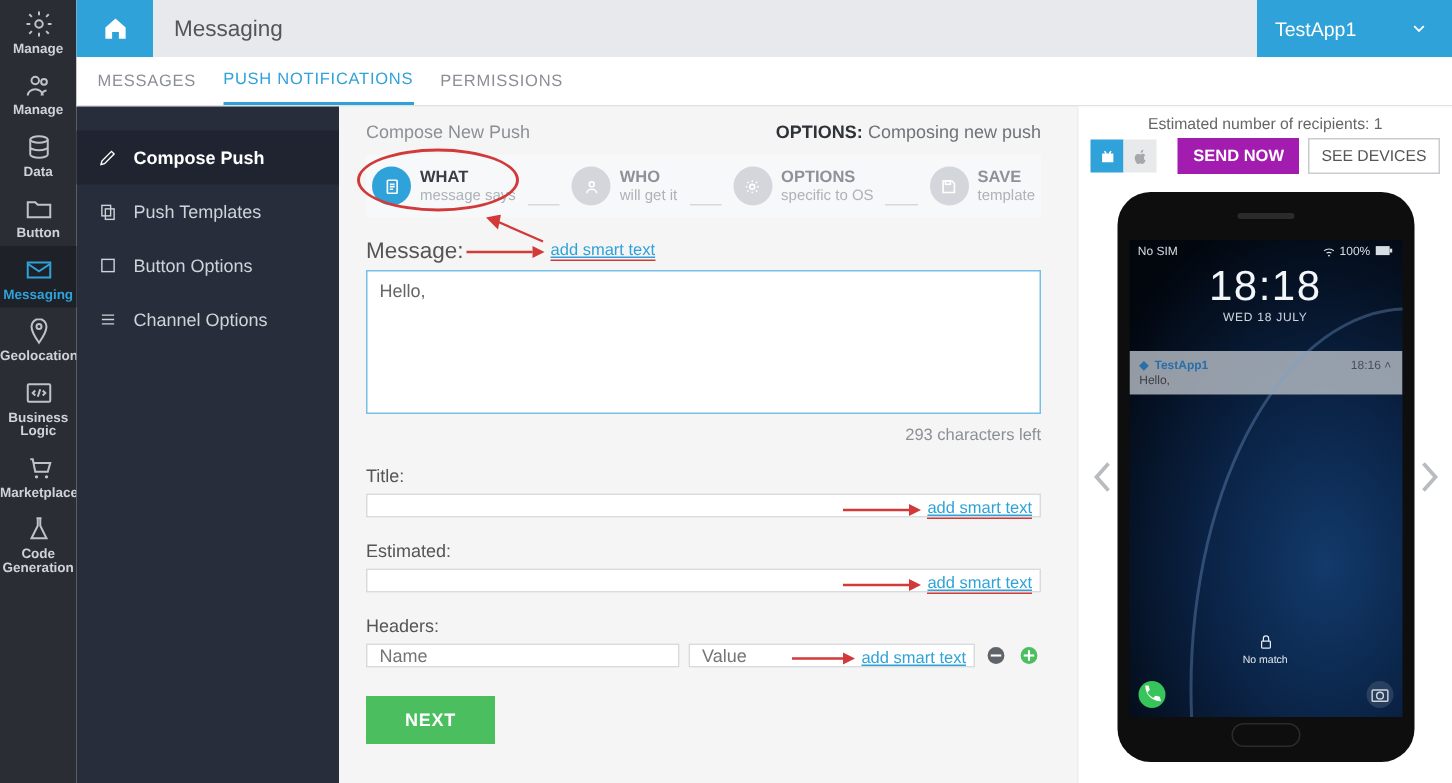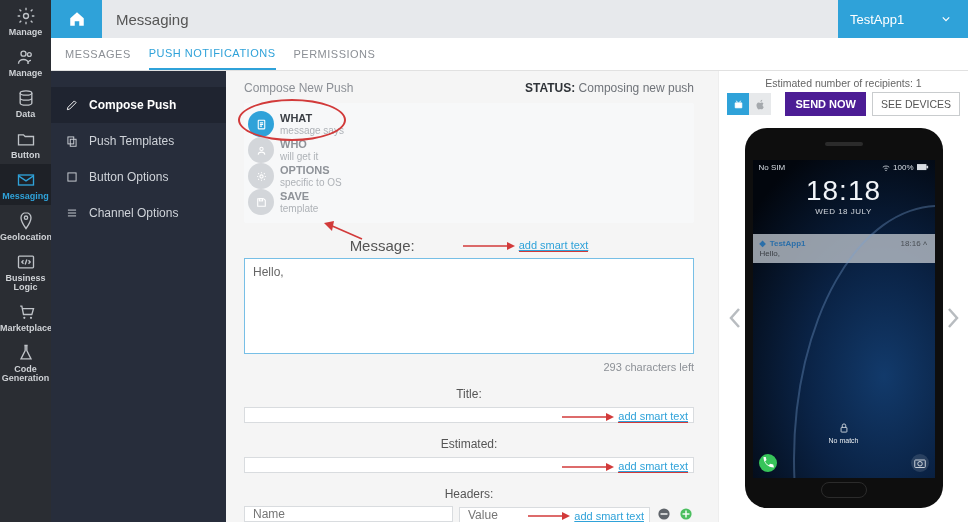--- a/index.html
+++ b/index.html
@@ -31,54 +31,54 @@
 .sidenav-item svg { flex-shrink: 0; }
 
 .content { flex: 1; display: flex; min-width: 0; }
 .editor { flex: 1; padding: 0; min-width: 0; overflow: auto; }
 .editor-inner { padding: 0 24px 20px 18px; }
 
 .crumb { display: flex; justify-content: space-between; align-items: center; font-size: 12px; color: #8c9096; padding: 10px 0 8px; }
 .crumb .status { color: #6f7379; }
 .crumb .status b { color: #2f3338; font-weight: 600; }
 
-.steps { display: flex; align-items: flex-start; background: #f7f8f9; padding: 8px 4px; border-radius: 2px; position: relative; flex-direction: column; }
+.steps { display: flex; align-items: flex-end; background: #f7f8f9; padding: 8px 4px; border-radius: 2px; position: relative; }
 .step { display: flex; align-items: center; gap: 6px; }
 .step .circ { width: 26px; height: 26px; border-radius: 50%; background: #d3d6da; display: flex; align-items: center; justify-content: center; }
 .step.active .circ { background: #2fa2d9; }
 .step .txt { line-height: 1.1; }
 .step .txt .t1 { font-size: 11px; color: #8e9298; font-weight: 600; }
 .step.active .txt .t1 { color: #3a3e44; }
 .step .txt .t2 { font-size: 10px; color: #aeb2b7; }
 .step-line { flex: 1; height: 1px; background: #d6d8db; margin: 0 8px; min-width: 20px; }
 
 .red-ellipse { position: absolute; border: 2px solid #d23a3a; border-radius: 50%/50%; width: 108px; height: 42px; left: -6px; top: -4px; pointer-events: none; }
 .red-arrow-wrap { position:relative; }
 .red-arrow { position: absolute; pointer-events: none; }
 
 .field-row { padding-top: 14px; position: relative; }
-.field-row .labelrow { display: flex; justify-content: center; align-items: center; font-size: 12px; color: #555; margin-bottom: 4px; gap: 46px; }
+.field-row .labelrow { display: flex; justify-content: flex-start; align-items: center; font-size: 12px; color: #555; margin-bottom: 4px; }
 .smartlink { color: #2fa2d9; font-size: 11px; text-decoration: underline; cursor: pointer; }
 .msg-ta { width: 100%; height: 96px; border: 1px solid #77bfe6; outline: none; padding: 6px 8px; font-size: 12px; color: #666; resize: none; }
 .charsleft { text-align: right; font-size: 11px; color: #8c9096; margin-top: 3px; }
 .inp { width: 100%; height: 16px; border: 1px solid #d9dcdf; padding: 0 8px; font-size: 12px; outline: none; }
 
 .headers-row { display: flex; gap: 6px; align-items: center; }
 .headers-row .inp { flex: 1; }
 .icon-btn { width: 16px; height: 16px; display: inline-flex; align-items: center; justify-content: center; cursor: pointer; }
 
 .next-btn { margin-top: 18px; background: #4bbf5f; color: #fff; border: none; padding: 9px 26px; font-size: 12px; font-weight: 600; cursor: pointer; letter-spacing:.5px; }
 
 .preview { width: 250px; background: #fff; padding: 6px 8px 8px; border-left: 1px solid #eee; display: flex; flex-direction: column; align-items: center; }
 .preview-top { font-size: 10.5px; color: #666; text-align: center; margin-bottom: 3px; }
 .preview-ctrls { display: flex; gap: 6px; margin-bottom: 6px; align-items: center; width: 100%; }
 .os-toggle { display: flex; }
 .os-toggle .osbtn { width: 22px; height: 22px; background: #e7e9eb; display: flex; align-items: center; justify-content: center; cursor: pointer; }
 .os-toggle .osbtn.active { background: #2fa2d9; }
-.send-btn { background: #4c1d95; color: #fff; border: none; padding: 6px 10px; font-size: 11px; font-weight: 600; cursor: pointer; margin-left: auto; text-align: right; }
+.send-btn { background: #a21caf; color: #fff; border: none; padding: 6px 10px; font-size: 11px; font-weight: 600; cursor: pointer; margin-left: auto; text-align: right; }
 .seedev-btn { background: #fff; border: 1px solid #c9ccce; padding: 5px 8px; font-size: 10.5px; color: #555; cursor: pointer; }
 
 .phone-wrap { position: relative; flex:1; display:flex; align-items:center; }
 .chev { width: 20px; height: 40px; display: flex; align-items: center; justify-content: center; color: #b8bcc0; cursor: pointer; position: absolute; top: 50%; transform: translateY(-50%); }
 .chev.l { left: -20px; }
 .chev.r { right: -20px; }
 
 .phone { width: 198px; height: 380px; background: #0e0e0e; border-radius: 22px; padding: 32px 8px 30px; position: relative; margin: 0 auto; }
 .phone::before { content:""; position:absolute; top:14px; left:50%; transform:translateX(-50%); width:38px; height:4px; background:#2b2b2b; border-radius:3px; }
 .phone::after { content:""; position:absolute; bottom:10px; left:50%; transform:translateX(-50%); width:44px; height:14px; border:1px solid #2b2b2b; border-radius:8px; }
@@ -221,21 +221,21 @@
             </svg>
           <span>Channel Options</span>
         </div>
       </div>
 
       <div class="content">
         <div class="editor">
           <div class="editor-inner">
             <div class="crumb">
               <span>Compose New Push</span>
-              <span class="status"><b>STATUS:</b> <span>Composing new push</span></span>
+              <span class="status"><b>OPTIONS:</b> <span>Composing new push</span></span>
             </div>
 
             <div class="steps">
               <div class="red-ellipse"></div>
               <div class="step active">
                 <div class="circ">
                     <svg width="13" height="13" viewBox="0 0 24 24">
                       <rect x="6" y="4" width="12" height="16" rx="1" fill="none" stroke="#fff" stroke-width="2"></rect>
                       <path d="M9 9h6M9 12h6M9 15h4" stroke="#fff" stroke-width="2"></path>
                     </svg>

